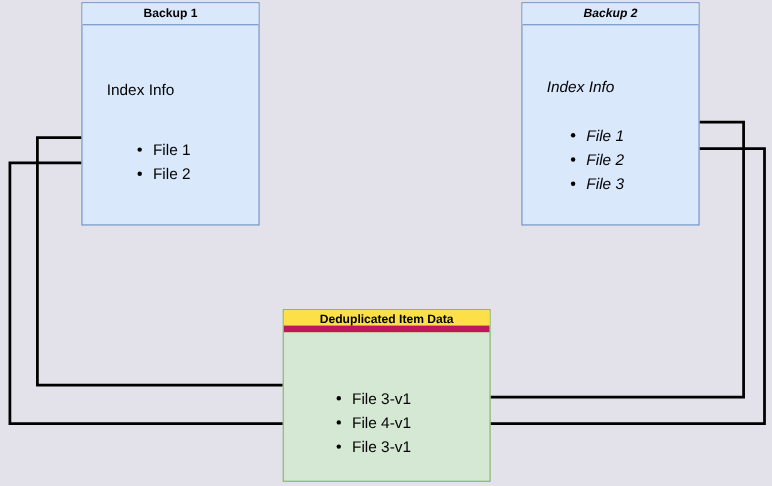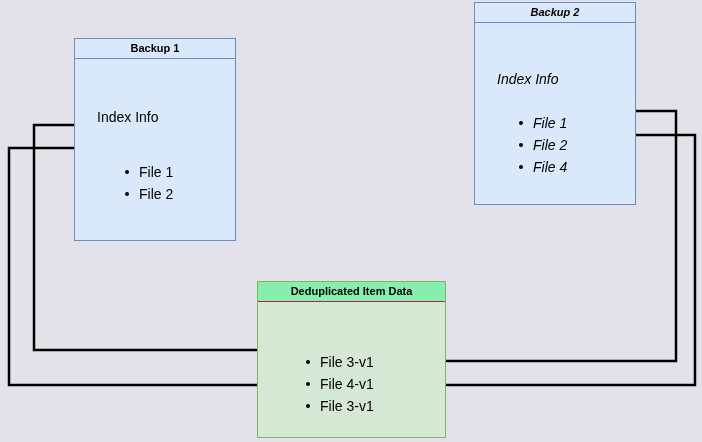--- a/index.html
+++ b/index.html
@@ -31,21 +31,21 @@
     padding-left:14px;
   }
 
   
   .box.blue{border:1px solid #6c8ebf;background:#dae8fc;}
   .box.blue .hdr{background:#dae8fc;border-bottom:1px solid #6c8ebf;}
   .box.blue .body{background:rgba(255,255,255,0.0);}
 
   
   .box.green{border:1px solid #82b366;background:#d5e8d4;}
-  .box.green .hdr{background:#86efac;border-bottom:1px solid #be185d;}
+  .box.green .hdr{background:#fde047;border-bottom:6px solid #be185d;}
 
   .indexinfo{
     position:absolute;
     font-size:14px;
     color:#000;
     white-space:nowrap;
   }
 
   ul.filelist{
     position:absolute;
@@ -84,39 +84,39 @@
 
     <path d="M120,125 L34,125 L34,350 L297,350" fill="none" stroke="#000" stroke-width="2.5" marker-end="url(#arrR)"></path>
 
     <path d="M125,148 L9,148 L9,385 L297,385" fill="none" stroke="#000" stroke-width="2.5" marker-end="url(#arrR)"></path>
 
     <path d="M597,111 L676,111 L676,361 L396,361" fill="none" stroke="#000" stroke-width="2.5" marker-end="url(#arrR)"></path>
 
     <path d="M590,135 L695,135 L695,385 L398,385" fill="none" stroke="#000" stroke-width="2.5" marker-end="url(#arrR)"></path>
   </svg>
 
-  <div class="box blue" style="left:74px;top:2px;width:162px;height:203px;margin-top:36px;">
+  <div class="box blue" style="left:74px;top:2px;width:162px;height:203px;">
     <div class="hdr">Backup 1</div>
     <div class="body" style="height:182px;">
       <div class="indexinfo" style="left:22px;top:50px;">Index Info</div>
       <ul class="filelist" style="left:50px;top:102px;">
         <li>File 1</li>
         <li>File 2</li>
       </ul>
     </div>
   </div>
 
   <div class="box blue" style="left:474px;top:2px;width:162px;height:203px;font-style:italic;">
     <div class="hdr">Backup 2</div>
     <div class="body" style="height:182px;">
       <div class="indexinfo" style="left:22px;top:48px;">Index Info</div>
       <ul class="filelist" style="left:44px;top:89px;">
         <li>File 1</li>
         <li>File 2</li>
-        <li>File 4</li>
+        <li>File 3</li>
       </ul>
     </div>
   </div>
 
   <div class="box green" style="left:257px;top:281px;width:189px;height:157px;">
     <div class="hdr">Deduplicated Item Data</div>
     <div class="body" style="height:136px;">
       <ul class="filelist" style="left:48px;top:49px;">
         <li>File 3-v1</li>
         <li>File 4-v1</li>

